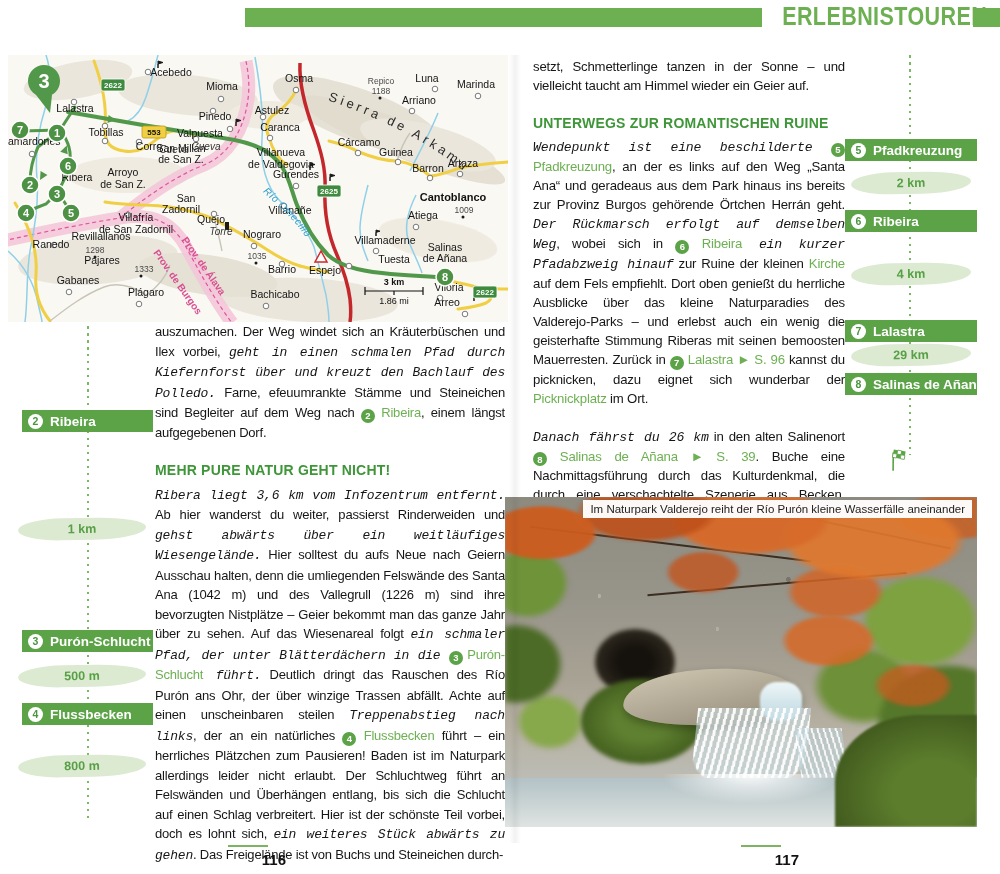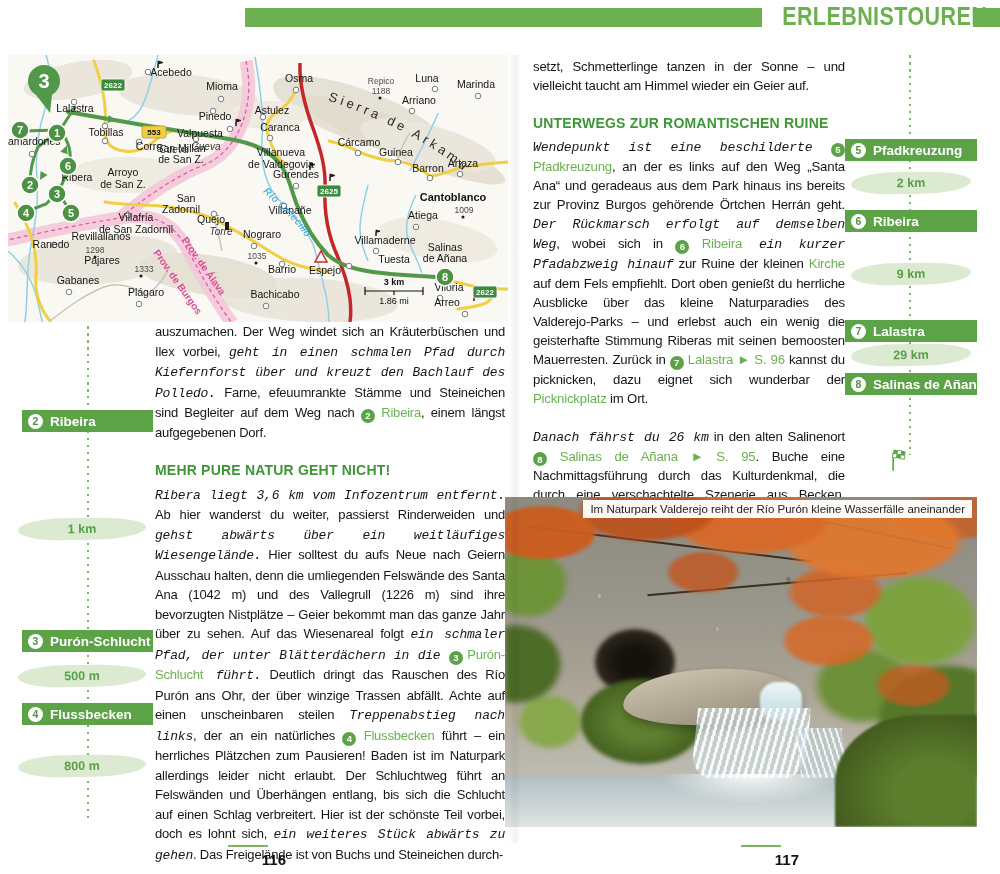--- a/index.html
+++ b/index.html
@@ -380,21 +380,21 @@
     <span class="tl-label">Flussbecken</span>
     </div>
 </div>
 
 <div class="tl" id="tlR">
   <div class="tl-dots"></div>
   <div class="tl-chip" style="top:117px">
     <span>2 km</span>
     </div>
   <div class="tl-chip" style="top:208px">
-    <span>9 km</span>
+    <span>4 km</span>
     </div>
   <div class="tl-chip" style="top:289px">
     <span>29 km</span>
     </div>
   <div class="tl-bar" style="top:84px">
     <span class="tl-num">5</span>
     <span class="tl-label">Pfadkreuzung</span>
     </div>
   <div class="tl-bar" style="top:155px">
     <span class="tl-num">6</span>
@@ -426,21 +426,21 @@
 <div class="col" id="colL">
   <p><span class="">auszumachen. Der Weg windet sich an Kräuterbüschen und Ilex vorbei, </span><span class="it">geht in einen schmalen Pfad durch Kiefernforst über und kreuzt den Bachlauf des Polledo.</span><span class=""> Farne, efeuumrankte Stämme und Steineichen sind Begleiter auf dem Weg nach </span><span class="mk">2</span><span class="gr"> Ribeira</span><span class="">, einem längst aufgegebenen Dorf.</span></p>
   <h3>MEHR PURE NATUR GEHT NICHT!</h3>
   <p><span class="it">Ribera liegt 3,6 km vom Infozentrum entfernt.</span><span class=""> Ab hier wanderst du weiter, passierst Rinderweiden und </span><span class="it">gehst abwärts über ein weitläufiges Wiesengelände.</span><span class=""> Hier solltest du aufs Neue nach Geiern Ausschau halten, denn die umliegenden Felswände des Santa Ana (1042 m) und des Vallegrull (1226 m) sind ihre bevorzugten Nistplätze – Geier bekommt man das ganze Jahr über zu sehen. Auf das Wiesenareal folgt </span><span class="it">ein schmaler Pfad, der unter Blätterdächern in die </span><span class="mk">3</span><span class="gr"> Purón-Schlucht</span><span class="it"> führt.</span><span class=""> Deutlich dringt das Rauschen des Río Purón ans Ohr, der über winzige Trassen abfällt. Achte auf einen unscheinbaren steilen </span><span class="it">Treppenabstieg nach links</span><span class="">, der an ein natürliches </span><span class="mk">4</span><span class="gr"> Flussbecken</span><span class=""> führt – ein herrliches Plätzchen zum Pausieren! Baden ist im Naturpark allerdings leider nicht erlaubt. Der Schluchtweg führt an Felswänden und Überhängen entlang, bis sich die Schlucht auf einen Schlag verbreitert. Hier ist der schönste Teil vorbei, doch es lohnt sich, </span><span class="it">ein weiteres Stück abwärts zu gehen</span><span class="">. Das Freigelände ist von Buchs und Steineichen durch-</span></p>
 </div>
 
 <div class="col" id="colR">
   <p><span class="">setzt, Schmetterlinge tanzen in der Sonne – und vielleicht taucht am Himmel wieder ein Geier auf.</span></p>
   <h3>UNTERWEGS ZUR ROMANTISCHEN RUINE</h3>
   <p><span class="it">Wendepunkt ist eine beschilderte </span><span class="mk">5</span><span class="gr"> Pfadkreuzung</span><span class="">, an der es links auf den Weg „Santa Ana“ und geradeaus aus dem Park hinaus ins bereits zur Provinz Burgos gehörende Örtchen Herrán geht. </span><span class="it">Der Rückmarsch erfolgt auf demselben Weg</span><span class="">, wobei sich in </span><span class="mk">6</span><span class="gr"> Ribeira</span><span class="it"> ein kurzer Pfadabzweig hinauf</span><span class=""> zur Ruine der kleinen </span><span class="gr">Kirche</span><span class=""> auf dem Fels empfiehlt. Dort oben genießt du herrliche Ausblicke über das kleine Naturparadies des Valderejo-Parks – und erlebst auch ein wenig die geisterhafte Stimmung Riberas mit seinen bemoosten Mauerresten. Zurück in </span><span class="mk">7</span><span class="gr"> Lalastra ► S. 96</span><span class=""> kannst du picknicken, dazu eignet sich wunderbar der </span><span class="gr">Picknickplatz</span><span class=""> im Ort.</span></p>
-  <p><span class="it">Danach fährst du 26 km</span><span class=""> in den alten Salinenort </span><span class="mk">8</span><span class="gr"> Salinas de Añana ► S. 95</span><span class="">. Buche eine Nachmittagsführung durch das Kulturdenkmal, die durch eine verschachtelte Szenerie aus Becken, Stützbalken und kleinen Salzwasserkanälen führt – leicht verwirrend und echt spektakulär!</span></p>
+  <p><span class="it">Danach fährst du 26 km</span><span class=""> in den alten Salinenort </span><span class="mk">8</span><span class="gr"> Salinas de Añana ► S. 39</span><span class="">. Buche eine Nachmittagsführung durch das Kulturdenkmal, die durch eine verschachtelte Szenerie aus Becken, Stützbalken und kleinen Salzwasserkanälen führt – leicht verwirrend und echt spektakulär!</span></p>
 </div>
 
 <div id="photo">
   <div class="ph-speck"></div>
   <div class="ph-green-l"></div>
   <div class="ph-green-r"></div>
   <div class="ph-cave"></div>
   <div class="ph-moss"></div>
   <div class="ph-boulder"></div>
   <div class="ph-cascade"></div>

